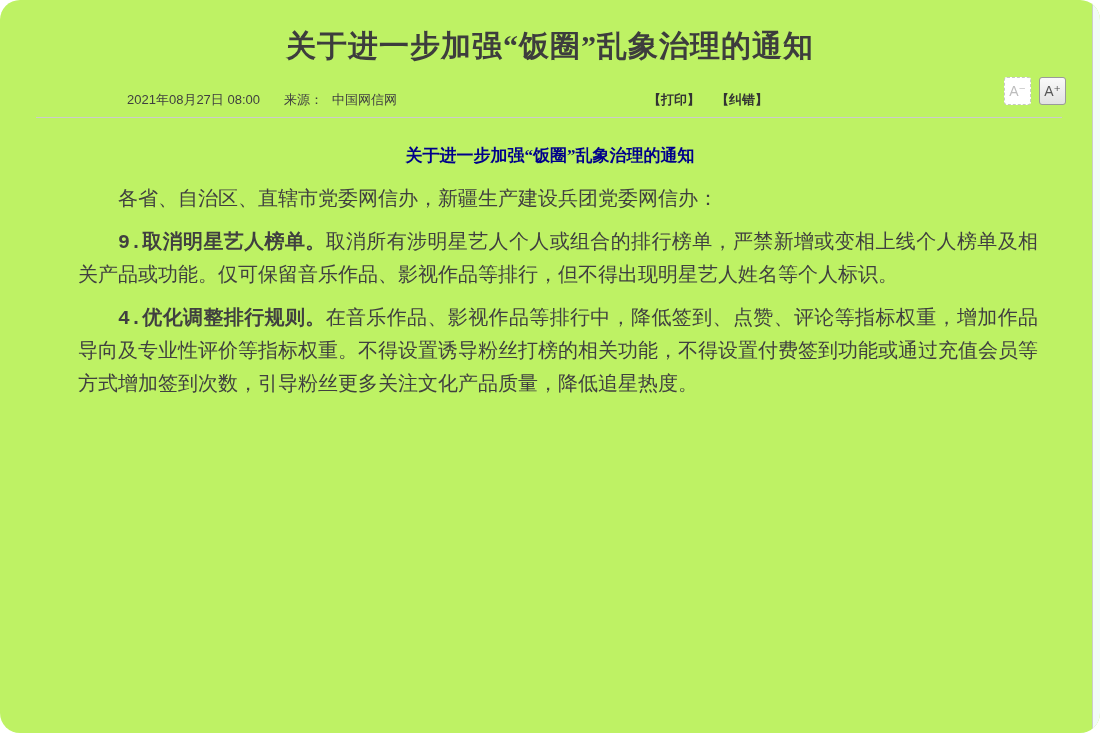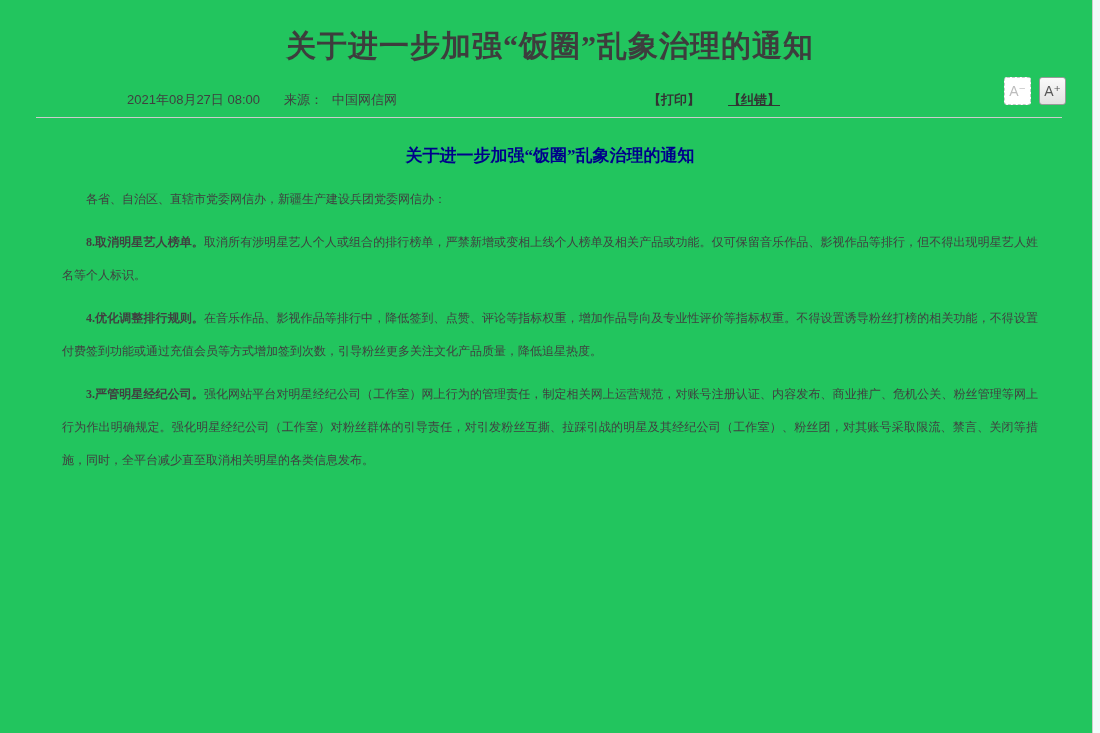--- a/index.html
+++ b/index.html
@@ -4,23 +4,24 @@
 <style>
   html, body {
     margin: 0;
     padding: 0;
     background: #ffffff;
   }
   .page {
     position: relative;
     width: 1100px;
     height: 733px;
-    background: #22c55e;
+    background: #bef264;
     overflow: hidden;
     font-family: "Liberation Serif", "DejaVu Serif", serif;
+    border-radius: 20px;
   }
   .window-edge {
     position: absolute;
     top: 0;
     right: 0;
     width: 7px;
     height: 100%;
     background: #f3fbfa;
     border-left: 1px solid #cccccc;
   }
@@ -53,21 +54,21 @@
   .source-label { margin-left: 24px; }
   .source-name { margin-left: 9px; }
   .meta-actions {
     position: absolute;
     left: 648px;
     top: 10px;
     font-weight: 700;
     color: #333333;
   }
   .meta-actions span { cursor: pointer; }
-  .correction-btn { margin-left: 28px; text-decoration: underline; }
+  .correction-btn { margin-left: 16px; }
   .font-buttons {
     position: absolute;
     right: 34px;
     top: -4px;
     display: flex;
     gap: 8px;
   }
   .font-btn {
     width: 27px;
     height: 28px;
@@ -99,27 +100,27 @@
   }
   .article-subtitle {
     margin: 26px 0 16px 0;
     text-align: center;
     font-size: 17px;
     font-weight: 700;
     color: #00008B;
     font-family: "Liberation Serif", "DejaVu Serif", serif;
   }
   .article-paragraph {
-    margin: 0 0 10px 0;
-    font-size: 12px;
+    margin: 0 0 10px 16px;
+    font-size: 20px;
     line-height: 33px;
     color: #404040;
     text-align: justify;
     text-indent: 2em;
-    font-family: Liberation Serif, serif;
+    font-family: Liberation Mono, monospace;
   }
   .paragraph-lead {
     font-weight: 700;
   }
 </style>
 </head>
 <body>
 
 <div class="page">
 
@@ -143,23 +144,22 @@
 
     <hr class="header-divider">
   </div>
 
   <div class="content">
     <h2 class="article-subtitle">关于进一步加强“饭圈”乱象治理的通知</h2>
 
     <p class="article-paragraph"><b class="paragraph-lead"></b><span>各省、自治区、直辖市党委网信办，新疆生产建设兵团党委网信办：</span></p>
 
 
-    <p class="article-paragraph"><b class="paragraph-lead">8.取消明星艺人榜单。</b><span>取消所有涉明星艺人个人或组合的排行榜单，严禁新增或变相上线个人榜单及相关产品或功能。仅可保留音乐作品、影视作品等排行，但不得出现明星艺人姓名等个人标识。</span></p>
+    <p class="article-paragraph"><b class="paragraph-lead">9.取消明星艺人榜单。</b><span>取消所有涉明星艺人个人或组合的排行榜单，严禁新增或变相上线个人榜单及相关产品或功能。仅可保留音乐作品、影视作品等排行，但不得出现明星艺人姓名等个人标识。</span></p>
 
     <p class="article-paragraph"><b class="paragraph-lead">4.优化调整排行规则。</b><span>在音乐作品、影视作品等排行中，降低签到、点赞、评论等指标权重，增加作品导向及专业性评价等指标权重。不得设置诱导粉丝打榜的相关功能，不得设置付费签到功能或通过充值会员等方式增加签到次数，引导粉丝更多关注文化产品质量，降低追星热度。</span></p>
 
-    <p class="article-paragraph"><b class="paragraph-lead">3.严管明星经纪公司。</b><span>强化网站平台对明星经纪公司（工作室）网上行为的管理责任，制定相关网上运营规范，对账号注册认证、内容发布、商业推广、危机公关、粉丝管理等网上行为作出明确规定。强化明星经纪公司（工作室）对粉丝群体的引导责任，对引发粉丝互撕、拉踩引战的明星及其经纪公司（工作室）、粉丝团，对其账号采取限流、禁言、关闭等措施，同时，全平台减少直至取消相关明星的各类信息发布。</span></p>
 
 
   </div>
 
   <div class="window-edge"></div>
 </div>
 
 </body></html>

